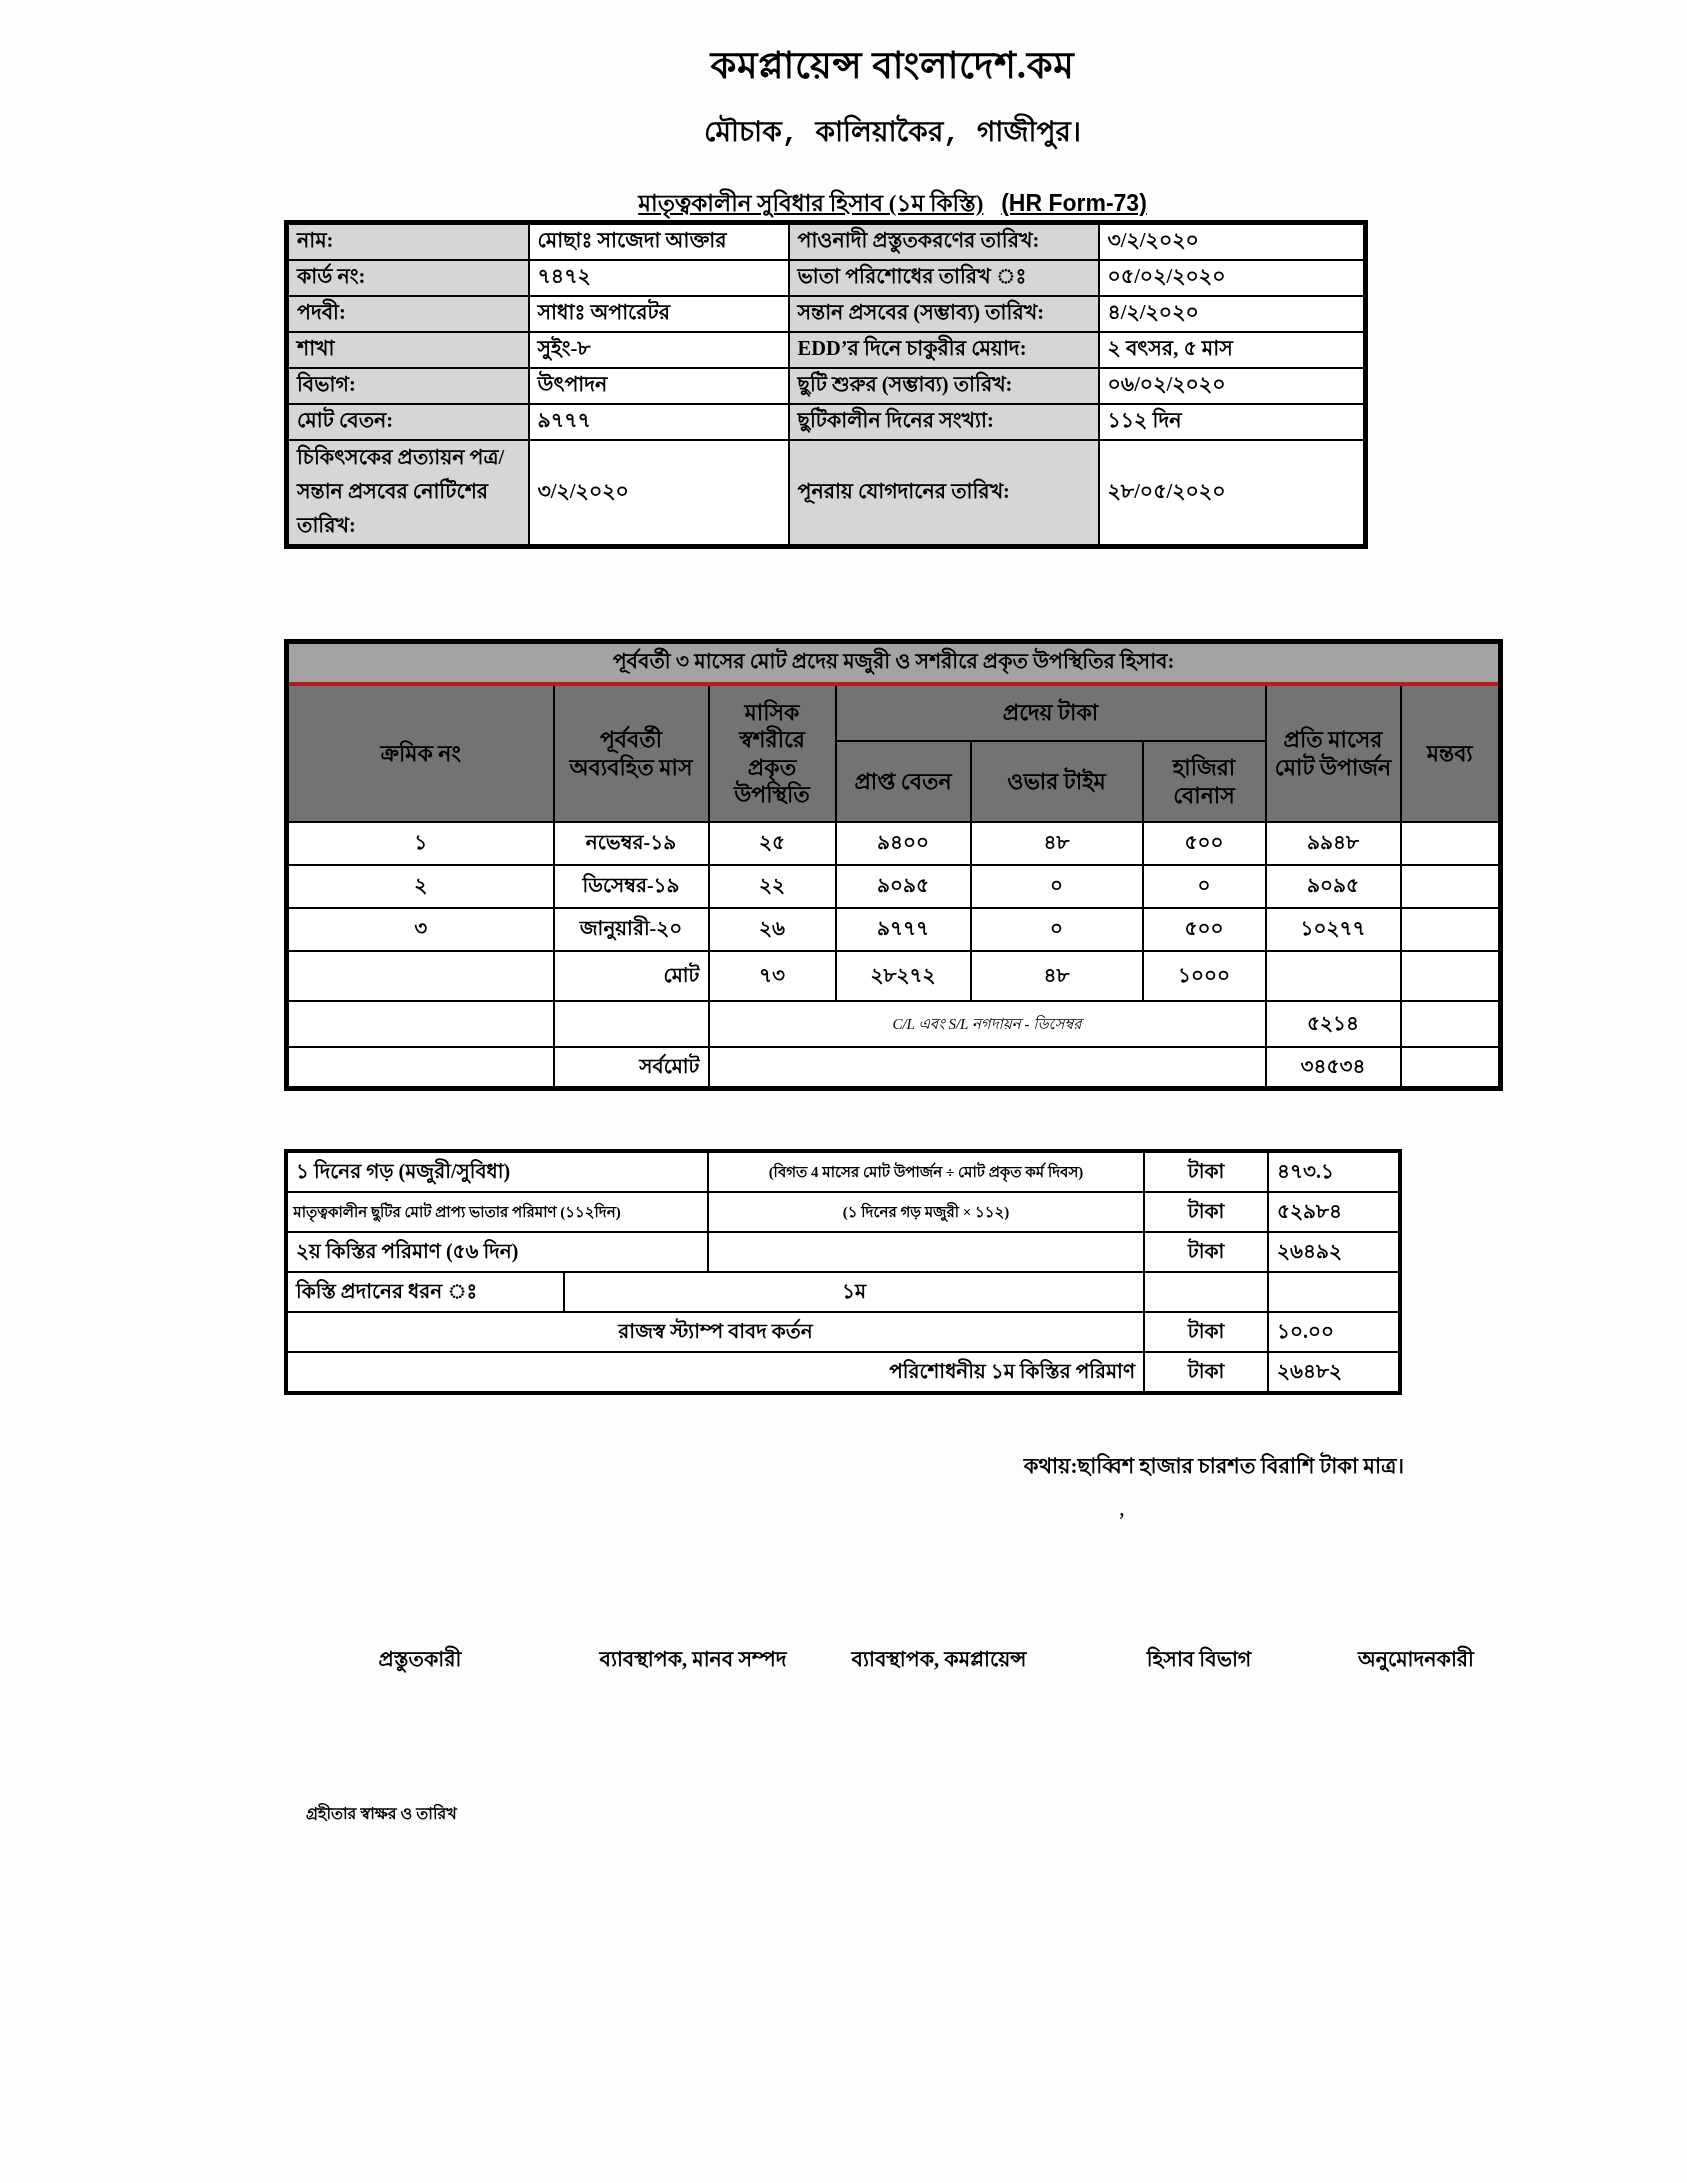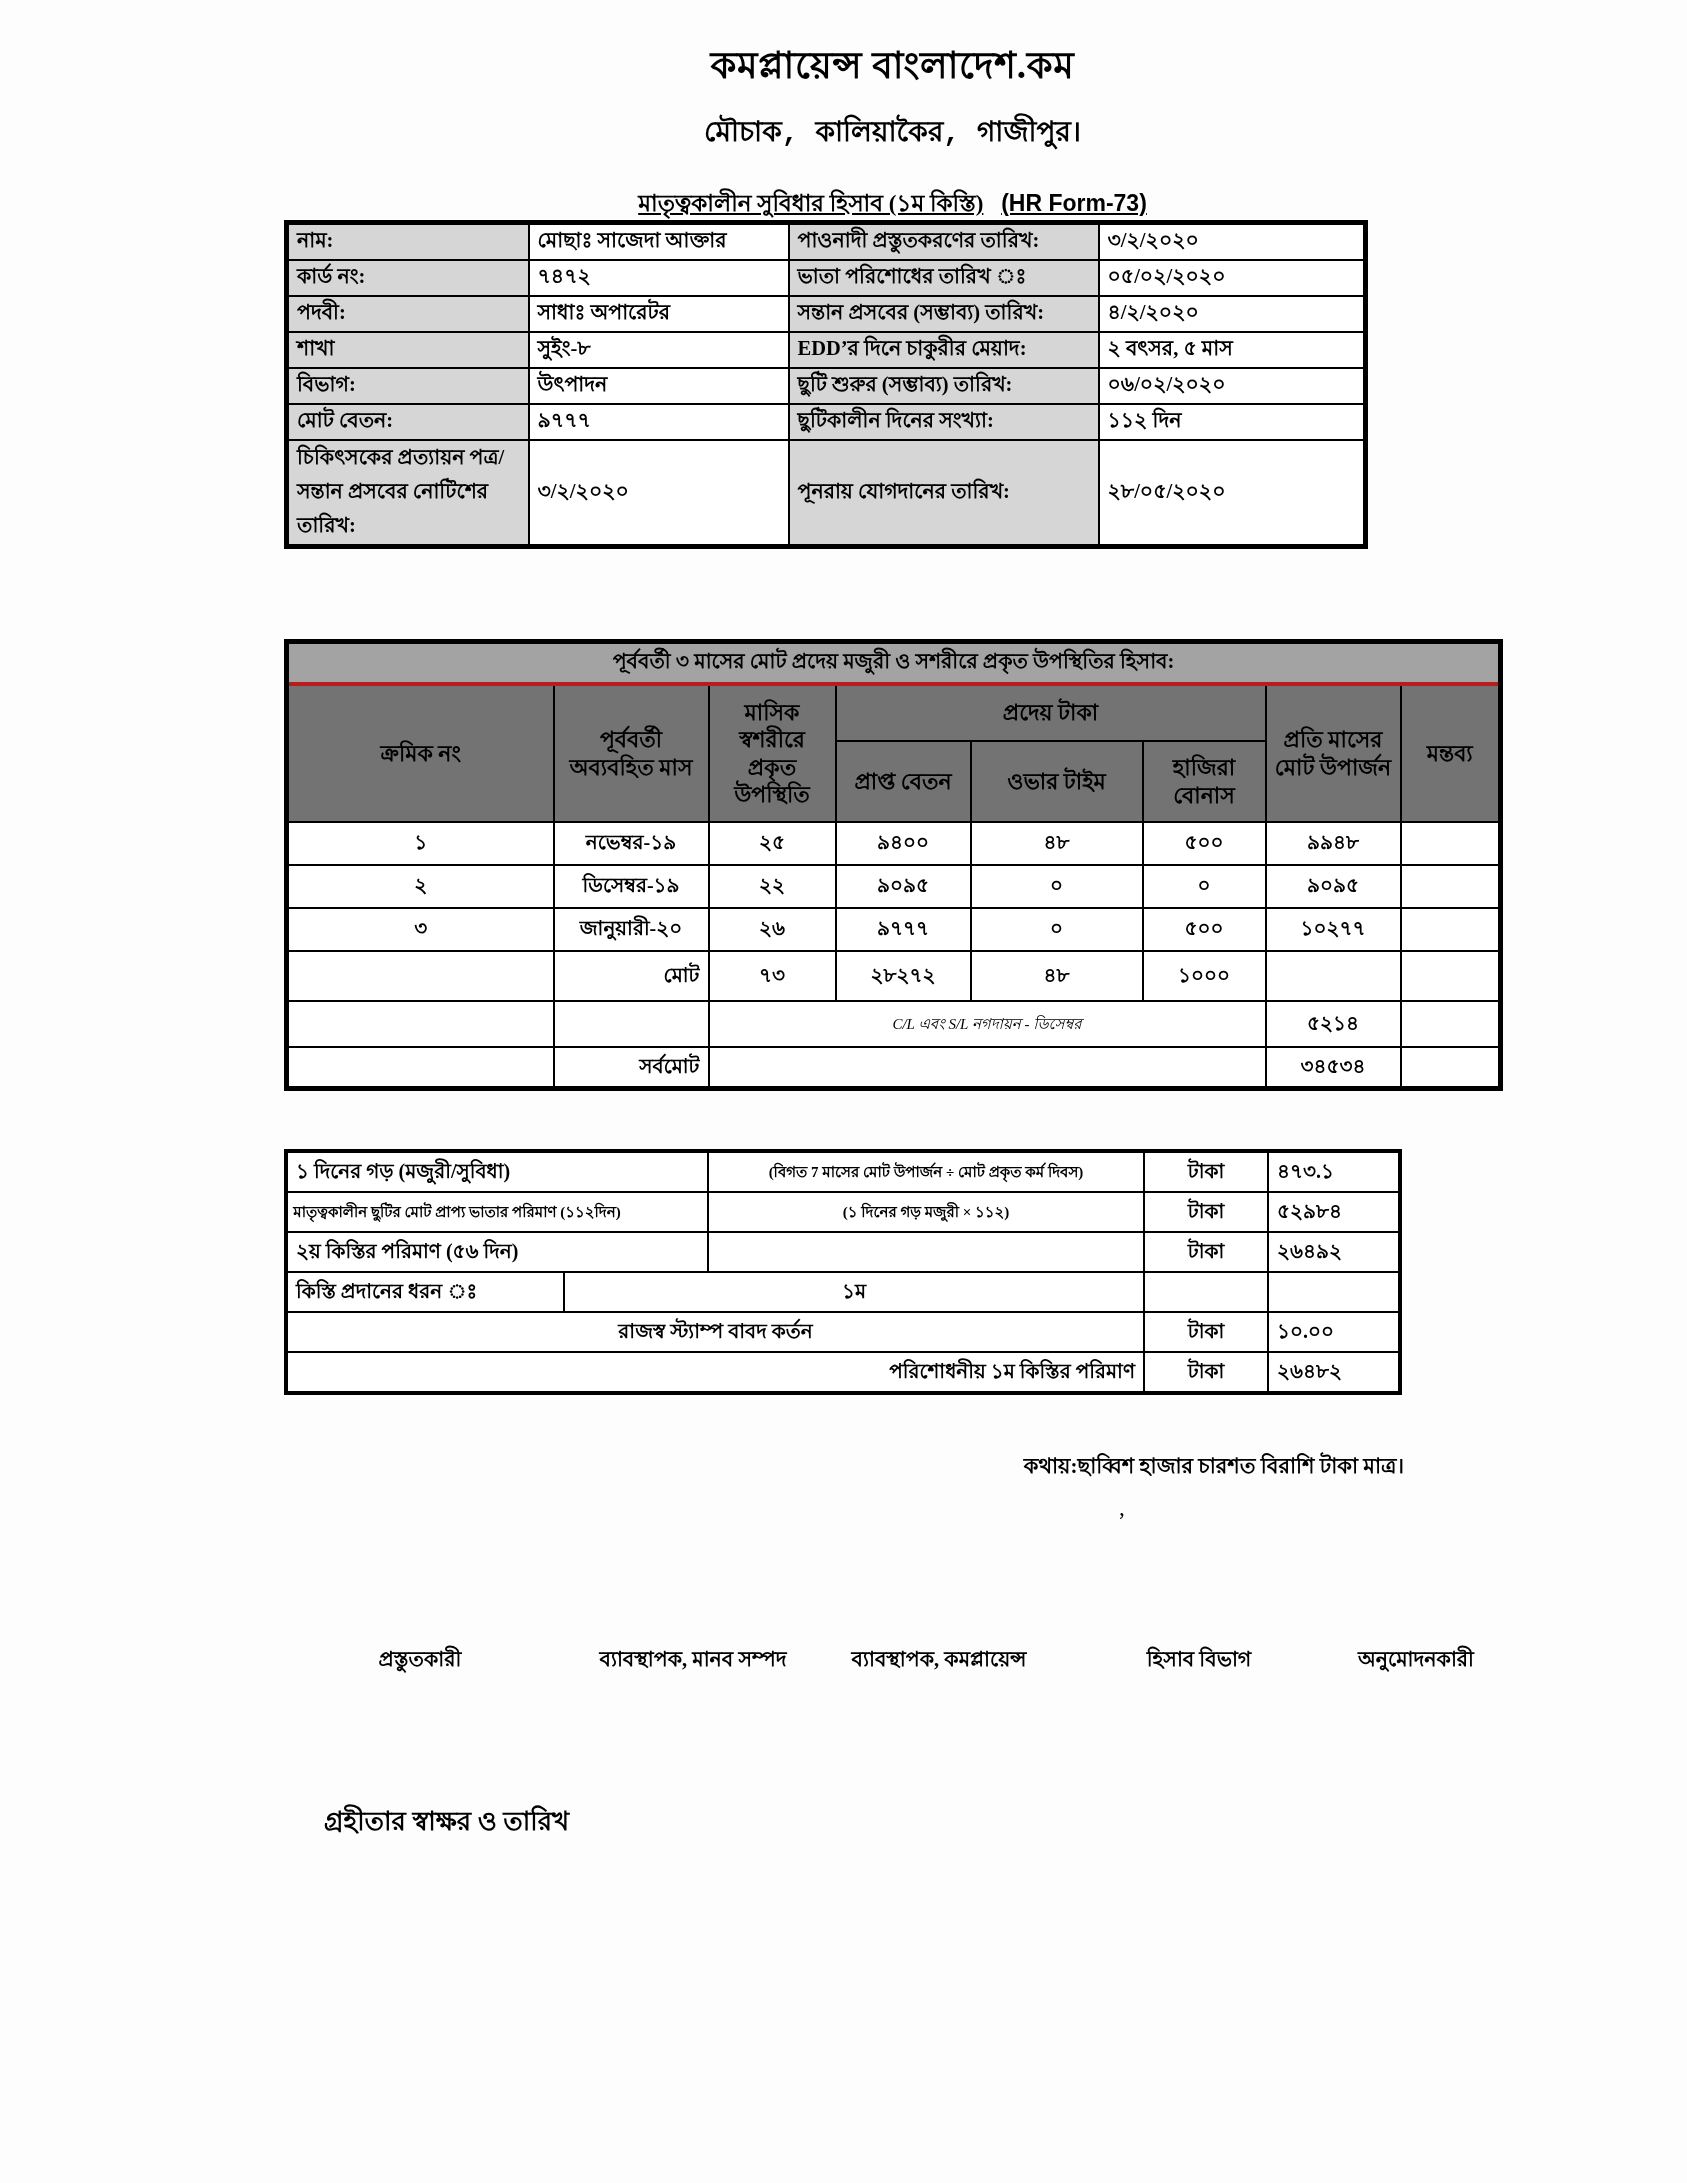--- a/index.html
+++ b/index.html
@@ -44,21 +44,21 @@
   #t3 .formula { font-size:15px; text-align:center; padding:0 2.6px; }
   #t3 .small-lbl { font-size:15px; padding-left:5.3px; }
   #t3 .unit { text-align:center; }
   #t3 .val { text-align:left; }
   
   .words { position:absolute; top:1450px; left:296px; width:1108px; text-align:right; font-size:21px; }
   .stray { position:absolute; top:1508px; left:1118px; font-size:22.5px; font-weight:normal; }
   .sig { position:absolute; top:1644px; transform:translateX(-50%); font-size:20.5px; white-space:nowrap; }
   .sig1 { left:420px; } .sig2 { left:693px; } .sig3 { left:939px; }
   .sig4 { left:1199px; } .sig5 { left:1416px; }
-  .receiver { position:absolute; top:1801px; left:324px; font-size:26px; }
+  .receiver { position:absolute; top:1801px; left:306px; font-size:16px; }
 </style>
 </head>
 <body>
 
 <div class="page">
 
   <div class="hdr">
     <div class="hdr-company">কমপ্লায়েন্স বাংলাদেশ.কম</div>
     <div class="hdr-addr">মৌচাক, কালিয়াকৈর, গাজীপুর।</div>
     <div class="hdr-title">
@@ -210,21 +210,21 @@
     <colgroup>
       <col style="width:278px">
         <col style="width:144px">
         <col style="width:436px">
         <col style="width:124px">
         <col style="width:132px">
     </colgroup>
     <tbody>
         <tr>
       <td colspan="2">১ দিনের গড় (মজুরী/সুবিধা)</td>
-      <td class="formula">(বিগত 7 মাসের মোট উপার্জন ÷ মোট প্রকৃত কর্ম দিবস)</td>
+      <td class="formula">(বিগত 4 মাসের মোট উপার্জন ÷ মোট প্রকৃত কর্ম দিবস)</td>
       <td class="unit">টাকা</td>
       <td class="val">৪৭৩.১</td>
     </tr>
     <tr>
       <td colspan="2" class="small-lbl">মাতৃত্বকালীন ছুটির মোট প্রাপ্য ভাতার পরিমাণ (১১২দিন)</td>
       <td class="formula">(১ দিনের গড় মজুরী × ১১২)</td>
       <td class="unit">টাকা</td>
       <td class="val">৫২৯৮৪</td>
     </tr>
     <tr>

